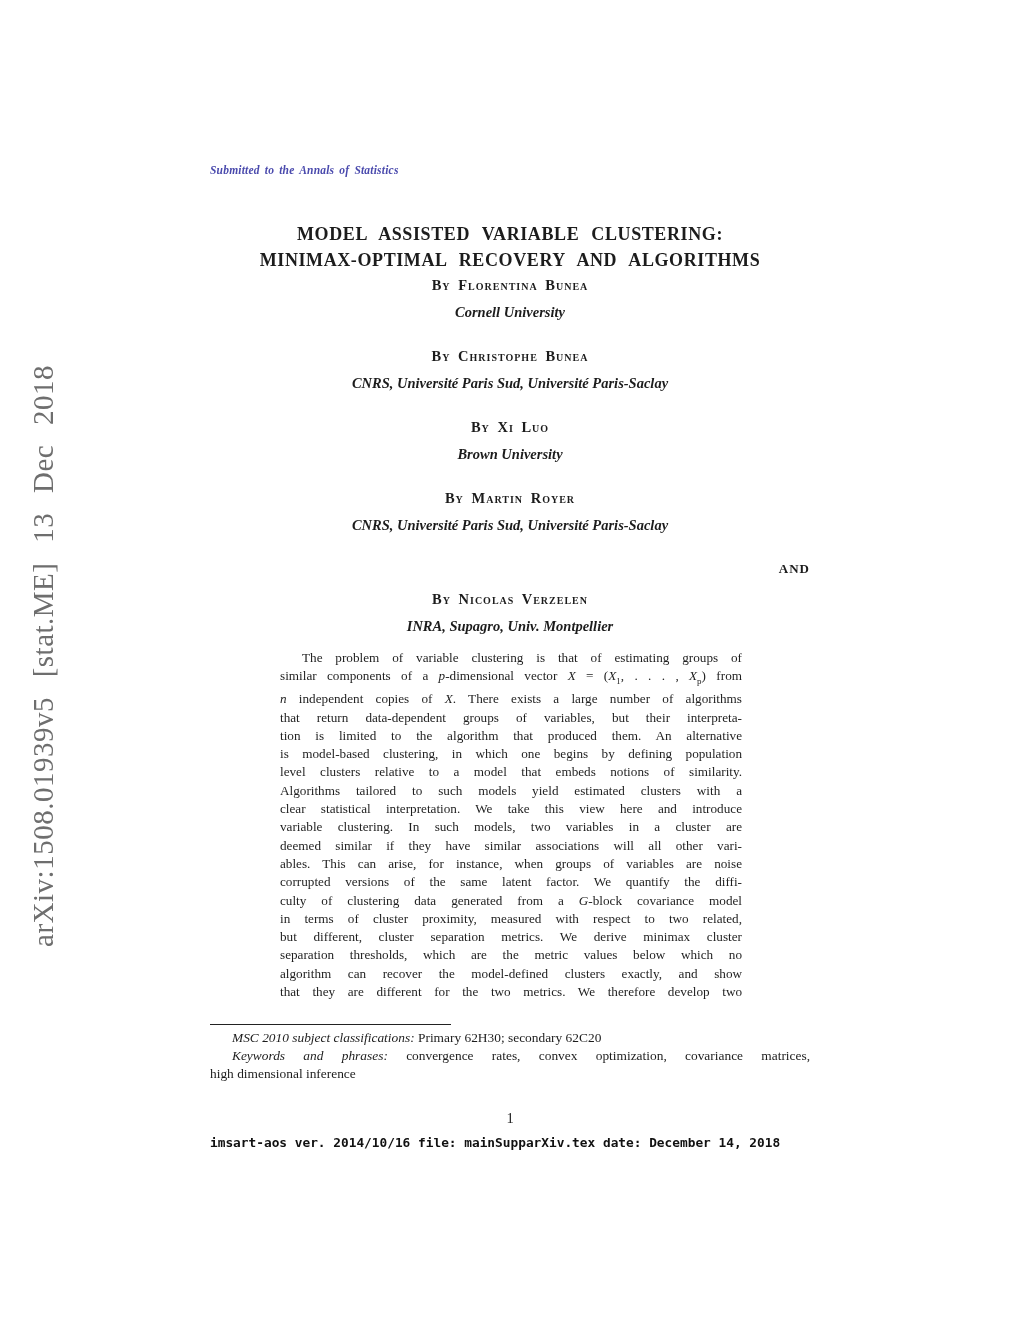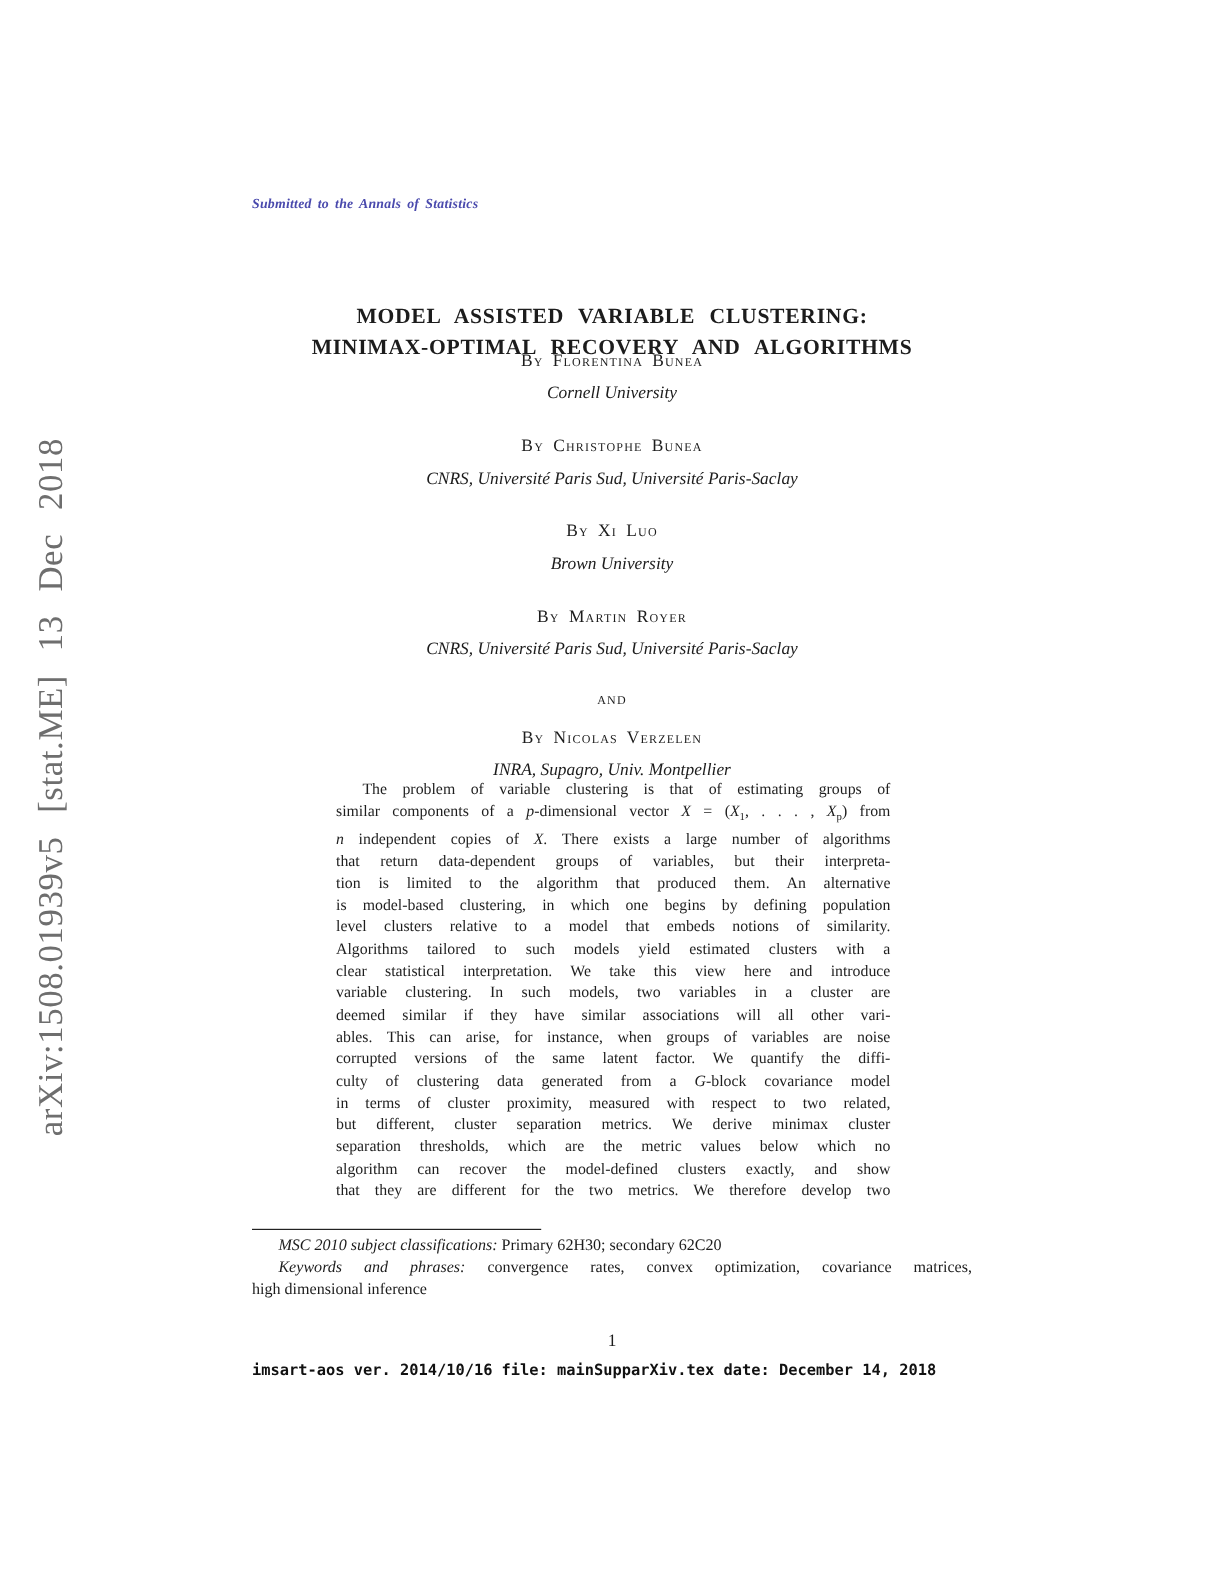--- a/index.html
+++ b/index.html
@@ -43,51 +43,52 @@
     position: absolute;
     left: 210px;
     top: 221px;
     width: 600px;
     text-align: center;
     font-weight: bold;
     font-size: 18px;
     line-height: 26px;
     letter-spacing: 0.6px;
     word-spacing: 7px;
-    margin-top: 29px;
   }
   .title-line { white-space: nowrap; }
 
   .authors-section {
     position: absolute;
     left: 210px;
-    top: 292px;
-    width: 600px;
-    text-align: center;
+    top: 276px;
+    width: 600px;
+    text-align: center;
+    font-weight: bold;
   }
   .author-block { margin-bottom: 24px; }
   .byline {
     font-variant: small-caps;
     font-size: 14.5px;
     line-height: 19px;
     letter-spacing: 1px;
     word-spacing: 3px;
   }
   .affiliation {
     font-style: italic;
     font-size: 14.5px;
     line-height: 21px;
     margin-top: 7px;
   }
   .and-sep {
     font-variant: small-caps;
-    font-size: 14px;
+    font-size: 18px;
     line-height: 15px;
     margin: 6px 0 15px 0;
     letter-spacing: 1px;
+    text-align: right;
   }
 
   .abstract-section {
     position: absolute;
     left: 280px;
     top: 649px;
     width: 462px;
     font-size: 13.2px;
     line-height: 18.3px;
     color: #1e1e1e;

